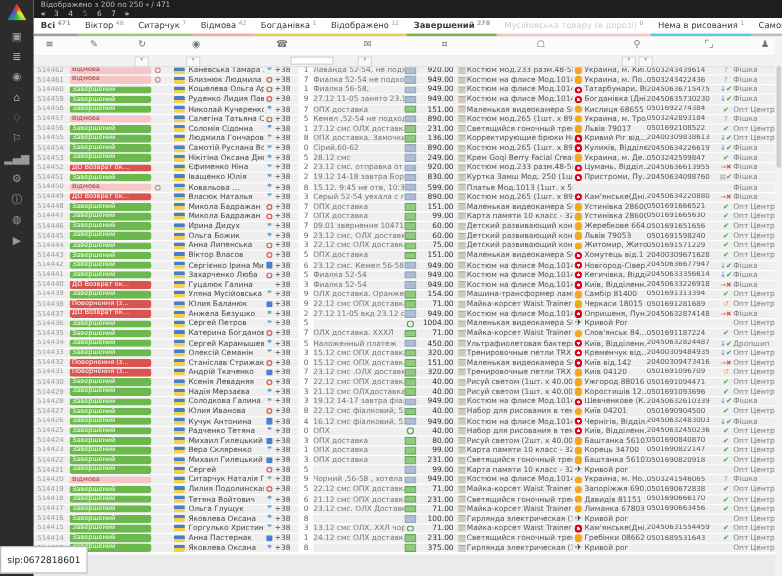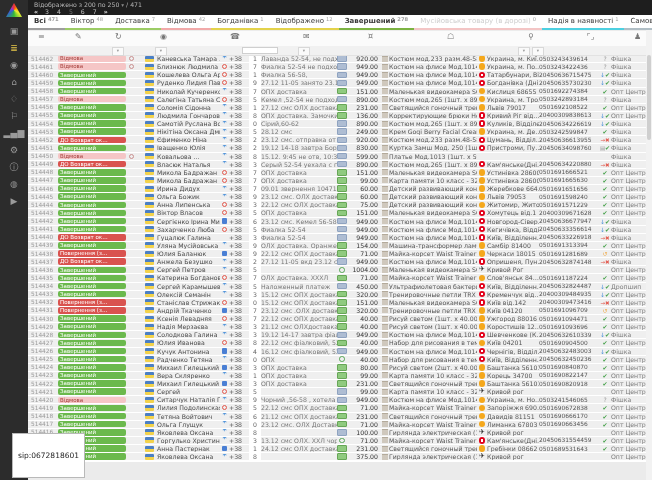--- a/index.html
+++ b/index.html
@@ -83,22 +83,22 @@
   .ts-c{color:#43a047;}
   .ts-d{color:#4a90d9;}
   .ts-ar{color:#e2574c;font-size:5.5px;}
   .ts-ro{color:#f0ad4e;}
   .ts-doc{color:#9a9a9a;font-size:5.5px;}
   .c-src{width:36px;color:#7d7d7d;}
   
   .tfoot{position:absolute;left:28px;top:462px;right:0;height:18px;background:#ebebeb;z-index:2;}
   .scroll{position:absolute;right:0;top:30px;width:6px;height:450px;background:#f2f2f2;z-index:7;}
   .thumb{position:absolute;left:1px;top:25px;width:4px;height:85px;background:#cfcfcf;border-radius:2px;cursor:pointer;}
-  .statusTip{position:absolute;left:12px;bottom:2px;background:#fff;border:1px solid #b9b9b9;
-             font-size:7.5px;color:#222;padding:17px 5px;z-index:9;}
+  .statusTip{position:absolute;left:0px;bottom:2px;background:#fff;border:1px solid #b9b9b9;
+             font-size:7.5px;color:#222;padding:6px 5px;z-index:9;}
 </style>
 </head>
 <body>
 
 <div class="sidebar">
   <div class="logo"></div>
   <div id="side-items">
       <div class="side-icon">▣</div>
       <div class="side-icon active">≣</div>
       <div class="side-icon">◉</div>
@@ -128,27 +128,27 @@
         <span class="pg">6</span>
         <span class="pg">7</span>
       </span>
     <span class="nav">»</span>
   </div>
 </div>
 
 <div class="tabs" id="tabs">
     <div class="tab bold" style="border-bottom-color: rgb(158, 158, 158);"><span>Всі</span><span class="cnt">471</span></div>
     <div class="tab" style="border-bottom-color: rgb(156, 204, 101);"><span>Віктор</span><span class="cnt">48</span></div>
-    <div class="tab" style="border-bottom-color: rgb(156, 204, 101);"><span>Доставка</span><span class="cnt">7</span></div>
+    <div class="tab" style="border-bottom-color: rgb(156, 204, 101);"><span>Ситарчук</span><span class="cnt">7</span></div>
     <div class="tab" style="border-bottom-color: rgb(241, 169, 169);"><span>Відмова</span><span class="cnt">42</span></div>
     <div class="tab" style="border-bottom-color: rgb(227, 210, 75);"><span>Богданівка</span><span class="cnt">1</span></div>
     <div class="tab" style="border-bottom-color: rgb(227, 210, 75);"><span>Відображено</span><span class="cnt">12</span></div>
     <div class="tab bold" style="border-bottom-color: rgb(124, 179, 66);"><span>Завершений</span><span class="cnt">278</span></div>
     <div class="tab dimmed" style="border-bottom-color: rgb(243, 197, 197);"><span>Мусійовська товару (в дорозі)</span><span class="cnt">0</span></div>
-    <div class="tab" style="border-bottom-color: rgb(77, 208, 225);"><span>Надія в наявності</span><span class="cnt">1</span></div>
+    <div class="tab" style="border-bottom-color: rgb(77, 208, 225);"><span>Нема в рисования</span><span class="cnt">1</span></div>
     <div class="tab" style="border-bottom-color: rgb(176, 190, 197);"><span>Самовивіз</span></div>
   </div>
 
 <div class="colhead" id="colhead">
     <span class="hic" style="left: 10px;">≡</span>
     <span class="hic" style="left: 47px;">✎</span>
     <span class="hic" style="left: 87px;">↻</span>
     <span class="hic" style="left: 132px;">◉</span>
     <span class="hic" style="left: 202px;">☎</span>
     <span class="hic" style="left: 275px;">✉</span>

